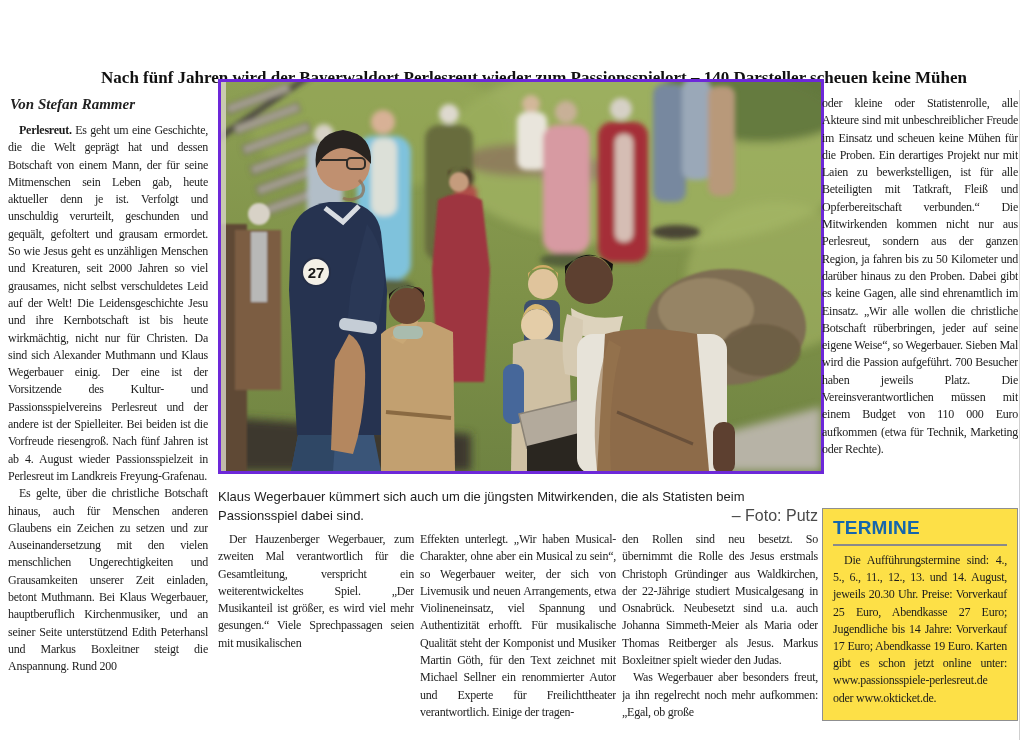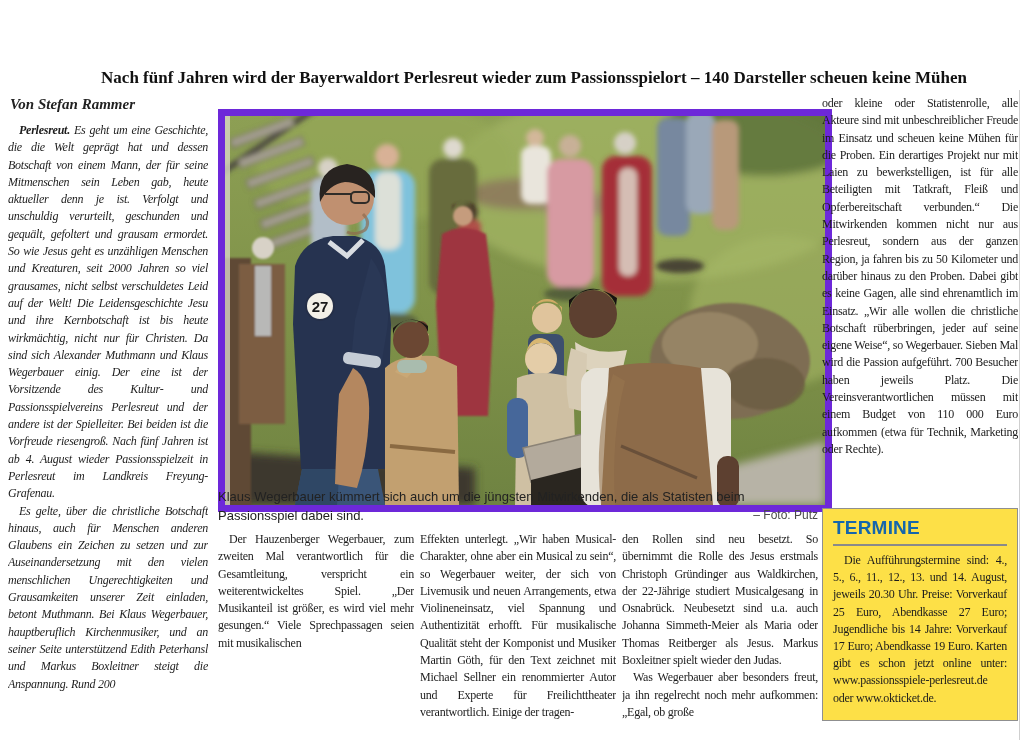--- a/index.html
+++ b/index.html
@@ -6,34 +6,34 @@
   body{width:1024px;height:740px;background:#ffffff;position:relative;overflow:hidden;
        font-family:"Liberation Serif",serif;color:#1a1a1a;}
   .page{position:absolute;inset:0;}
   .headline{position:absolute;left:0;top:10px;width:1024px;text-align:center;
             font-size:41px;font-weight:600;letter-spacing:-.5px;color:#0d0d0d;}
   .subheadline{position:absolute;left:0;top:68px;width:1024px;text-align:center;
                font-size:17px;font-weight:bold;color:#111;padding-left:22px;}
   .byline{position:absolute;left:10px;top:96px;font-size:15px;font-style:italic;font-weight:600;color:#222;}
   .col{position:absolute;overflow:hidden;text-align:justify;font-size:12px;line-height:17.3px;
        letter-spacing:-.25px;hyphens:auto;-webkit-hyphens:auto;color:#1c1c1c;}
-  .col-1{left:8px;  top:122px;width:200px;height:616px;font-style:italic;}
+  .col-1{left:8px;  top:122px;width:200px;height:616px;}
   .col-2{left:218px;top:531px;width:196px;height:208px;}
   .col-3{left:420px;top:531px;width:196px;height:208px;}
   .col-4{left:622px;top:531px;width:196px;height:208px;}
   .col-5{left:822px;top:95px; width:196px;height:410px;}
   .para{margin:0;}
   .para.indent{text-indent:11px;}
   .para b{font-weight:bold;}
-  .photo-wrap{position:absolute;left:218px;top:109px;width:600px;height:389px;
-              border:7px solid #6d28d9;box-sizing:content-box;background:#7e9148;}
+  .photo-wrap{position:absolute;left:218px;top:79px;width:600px;height:389px;
+              border:3px solid #6d28d9;box-sizing:content-box;background:#7e9148;}
   .caption{position:absolute;left:218px;top:487px;width:600px;height:40px;
            font-family:"Liberation Sans",sans-serif;font-size:13px;line-height:19px;color:#222;}
   .caption b{font-weight:normal;}
-  .credit{position:absolute;right:0;bottom:2px;font-size:12px;color:#4a4a4a;}
+  .credit{position:absolute;right:0;bottom:2px;font-size:16px;color:#4a4a4a;}
   .termine{position:absolute;left:822px;top:508px;width:196px;height:213px;box-sizing:border-box;
            border:1.5px solid #8f8f8f;background:#fde047;padding:6px 10px 8px 10px;overflow:hidden;}
   .termine-title{font-family:"Liberation Sans",sans-serif;font-weight:bold;font-size:19px;
                  letter-spacing:.2px;margin:2px 0 5px 0;}
   .termine-divider{border:none;border-top:2px solid #8a8a8a;margin:0 0 6px 0;}
   .termine-body{margin:0;text-indent:11px;text-align:justify;font-size:12px;line-height:17.2px;
                 letter-spacing:-.25px;hyphens:auto;-webkit-hyphens:auto;color:#1c1c1c;}
   .edge-line{position:absolute;left:1019px;top:90px;width:1px;height:650px;background:#cfcfcf;}
 </style>
 </head>

